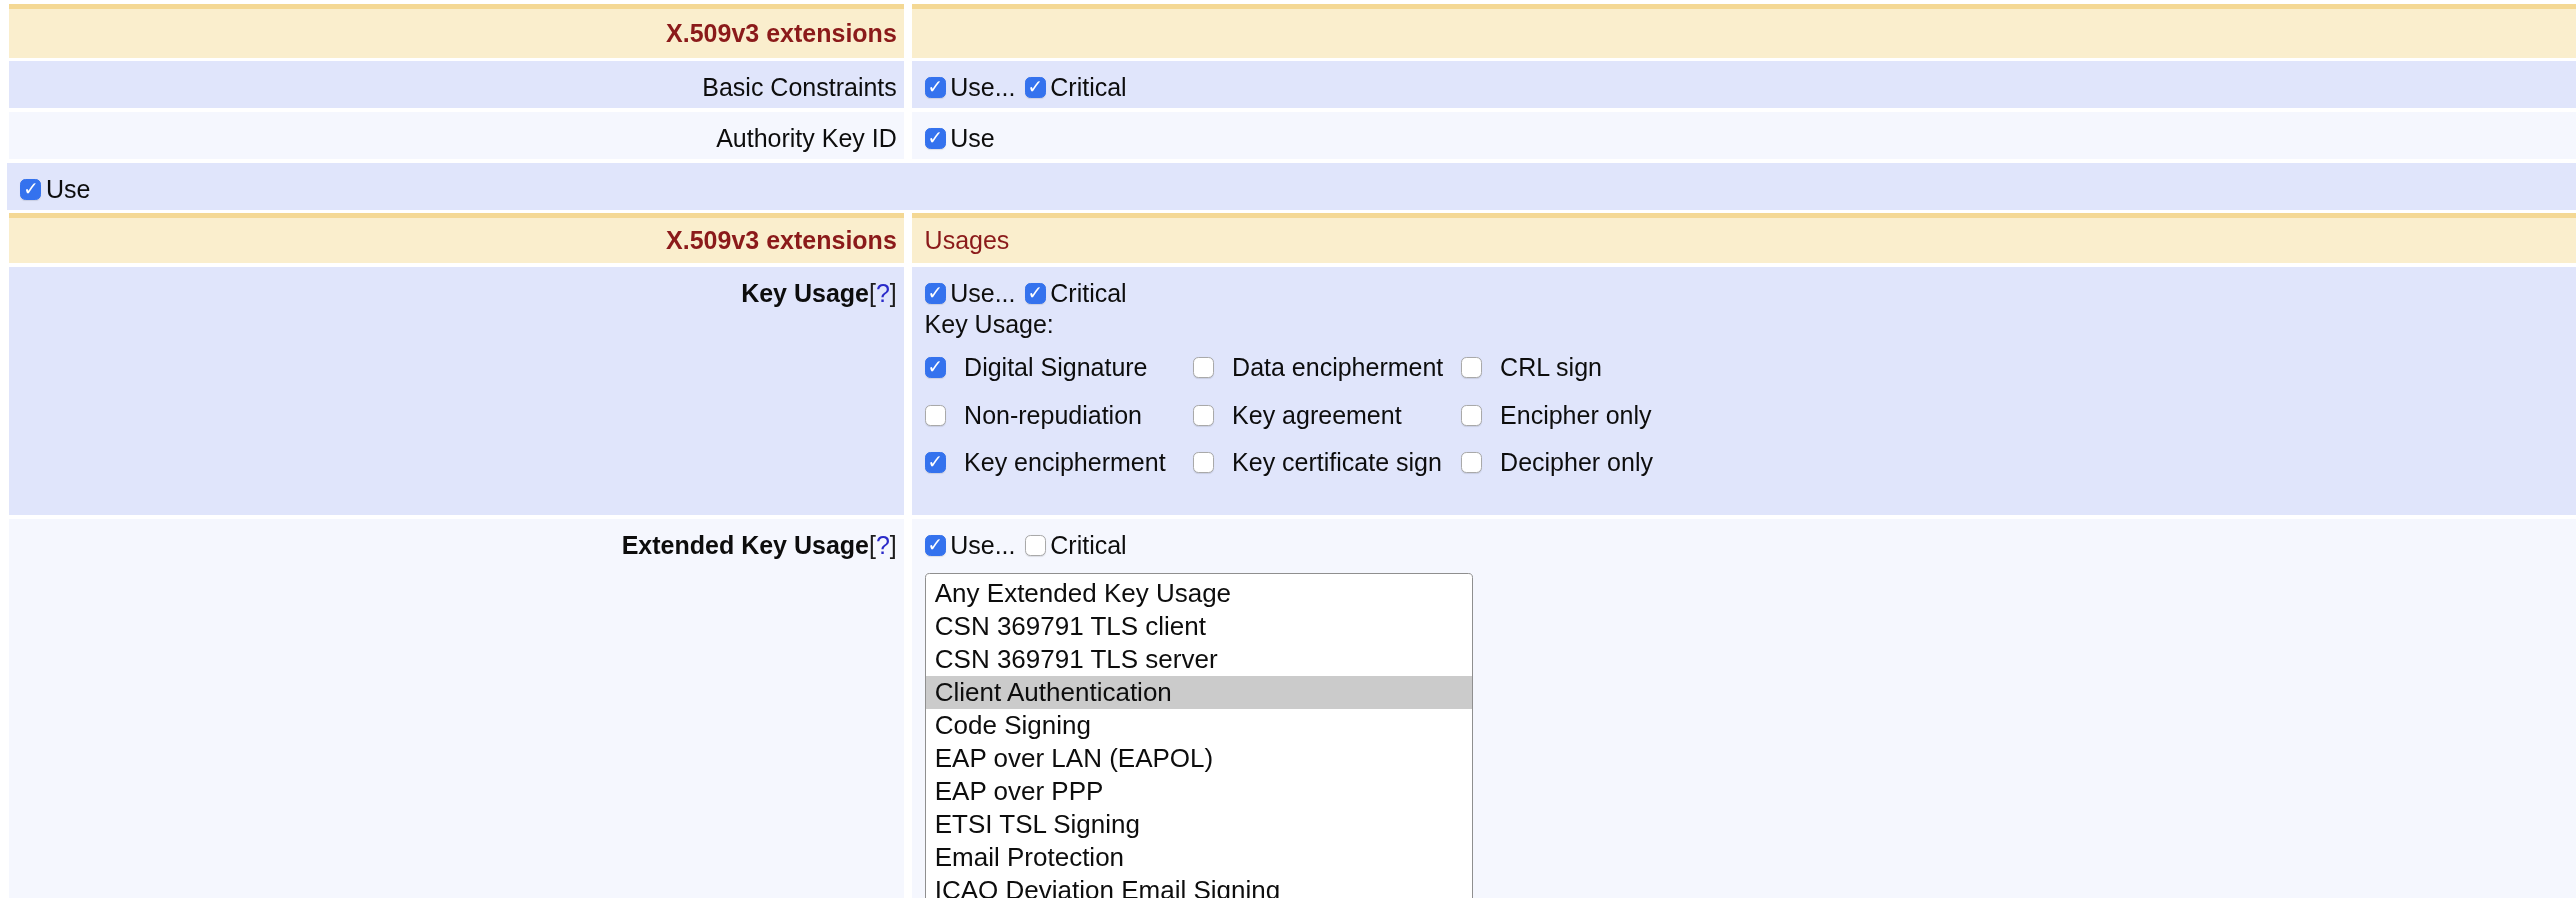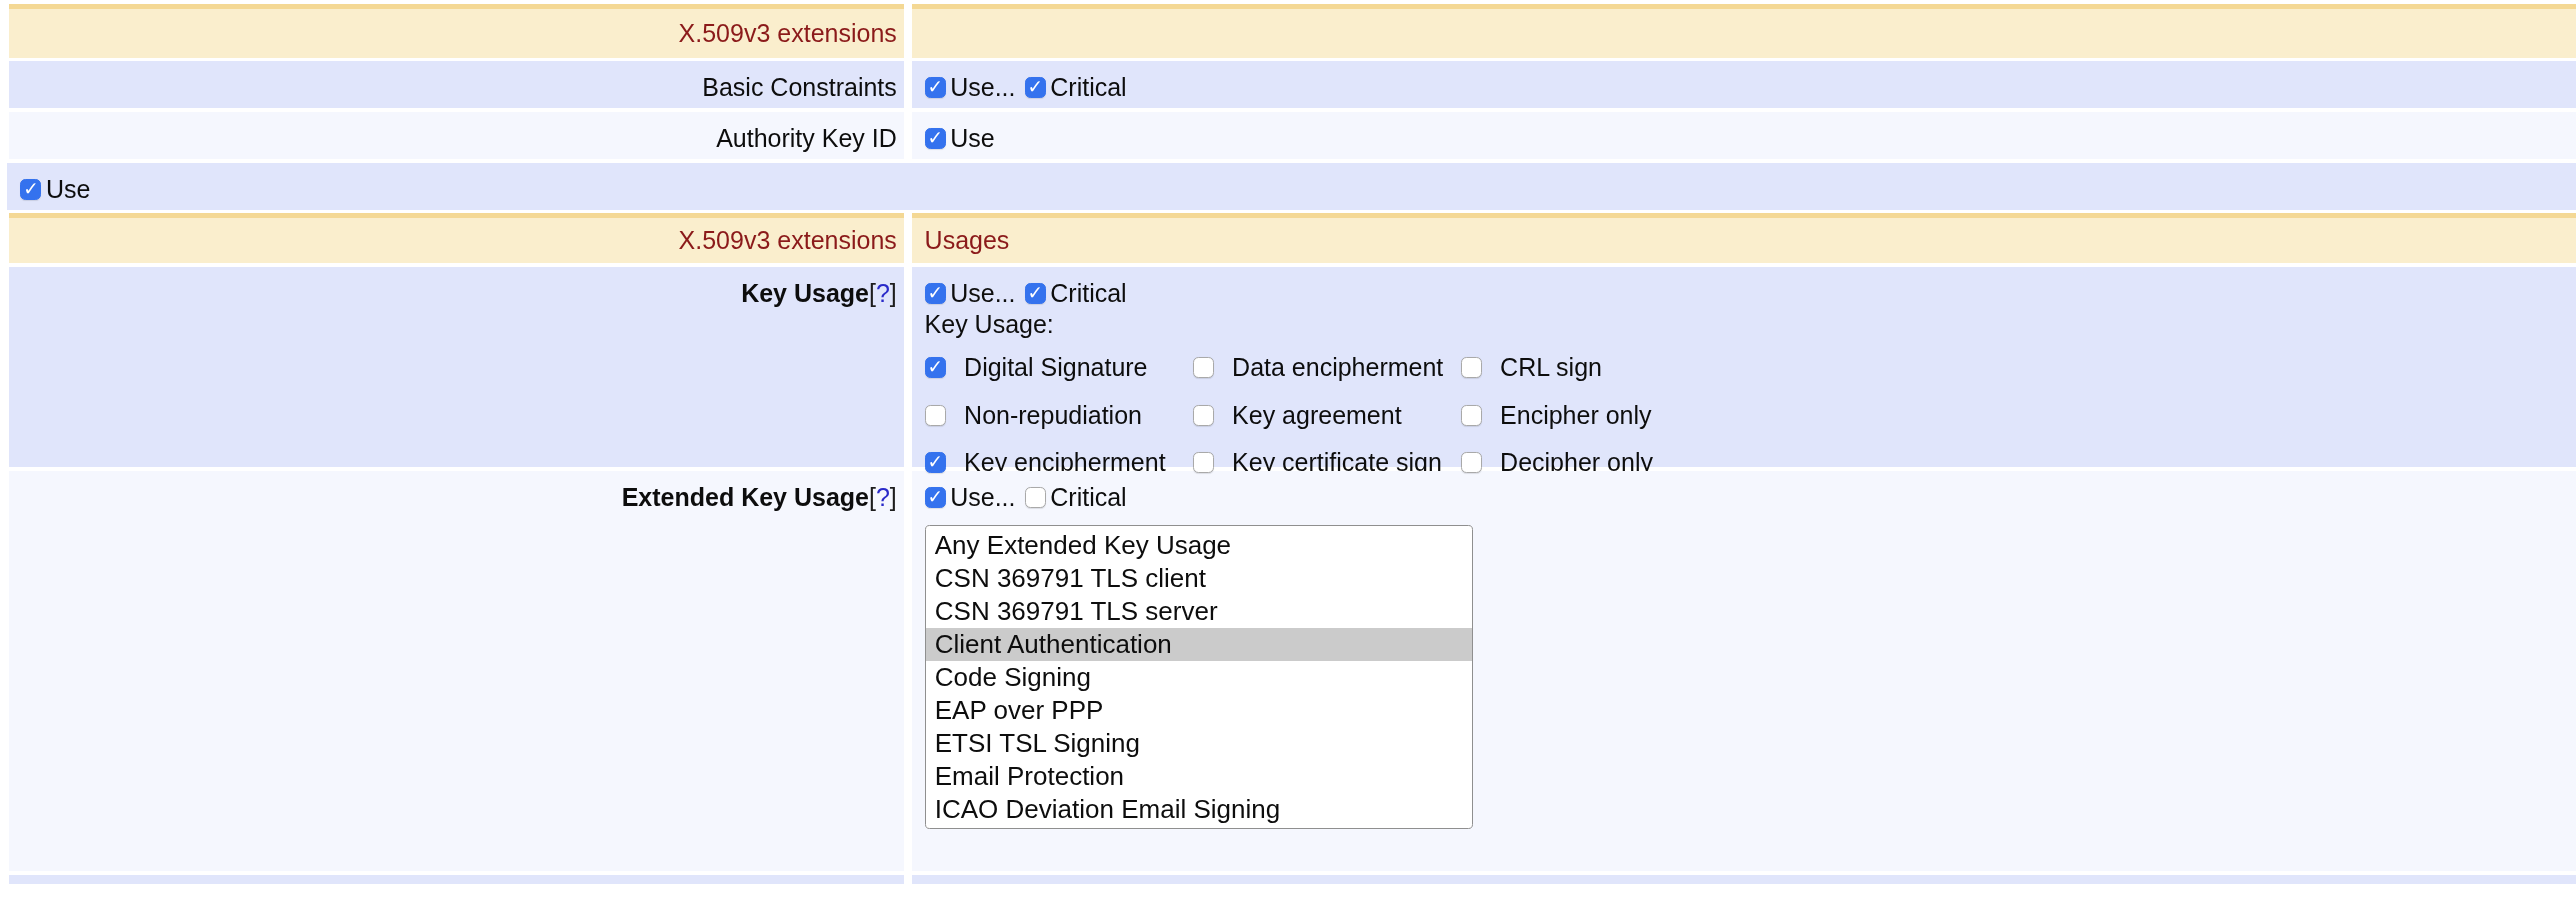--- a/index.html
+++ b/index.html
@@ -23,28 +23,28 @@
   .c2{flex:1;padding:12px 0 0 13px;min-width:0}
 
   
   .hrow .c1,.hrow .c2{
     background:var(--tan);border-top:5.5px solid var(--tan-dark);
     padding-top:0;align-items:center;
   }
   .hrow .c1{height:54px}
   .hrow .c2{height:54px;display:flex;align-items:center}
   .hrow2 .c1,.hrow2 .c2{height:50px}
-  .section-title{color:var(--header-red);font-weight:normal}
+  .section-title{color:var(--header-red);font-weight:bold}
   .section-sub{color:var(--header-red)}
 
   
   .lav .c1,.lav .c2{background:var(--lavender)}
   .lt  .c1,.lt  .c2{background:var(--light-row)}
   .r51 .c1,.r51 .c2{height:47px}
-  .r-keyusage .c1,.r-keyusage .c2{height:200px}
+  .r-keyusage .c1,.r-keyusage .c2{height:248px}
   .r-extended .c1,.r-extended .c2{height:400px}
   .bottomstrip .c1,.bottomstrip .c2{height:9.2px;padding:0}
   .bottomstrip{margin-bottom:0}
 
   .lbl{white-space:nowrap}
   .lbl.bold{font-weight:bold}
   .brk{color:#1d1d1d}
   .help{color:var(--help-blue);text-decoration:none;cursor:pointer}
 
   
@@ -202,20 +202,21 @@
         <span>Use...</span>
         <span class="cb crit"></span>
         <span>Critical</span>
       </span>
       <div class="select">
         <div class="opt">Any Extended Key Usage</div>
         <div class="opt">CSN 369791 TLS client</div>
         <div class="opt">CSN 369791 TLS server</div>
         <div class="opt selected">Client Authentication</div>
         <div class="opt">Code Signing</div>
+        <div class="opt">EAP over LAN (EAPOL)</div>
         <div class="opt">EAP over PPP</div>
         <div class="opt">ETSI TSL Signing</div>
         <div class="opt">Email Protection</div>
         <div class="opt">ICAO Deviation Email Signing</div>
       </div>
     </div>
   </div>
 
   <div class="row lav bottomstrip">
     <div class="c1"></div>

